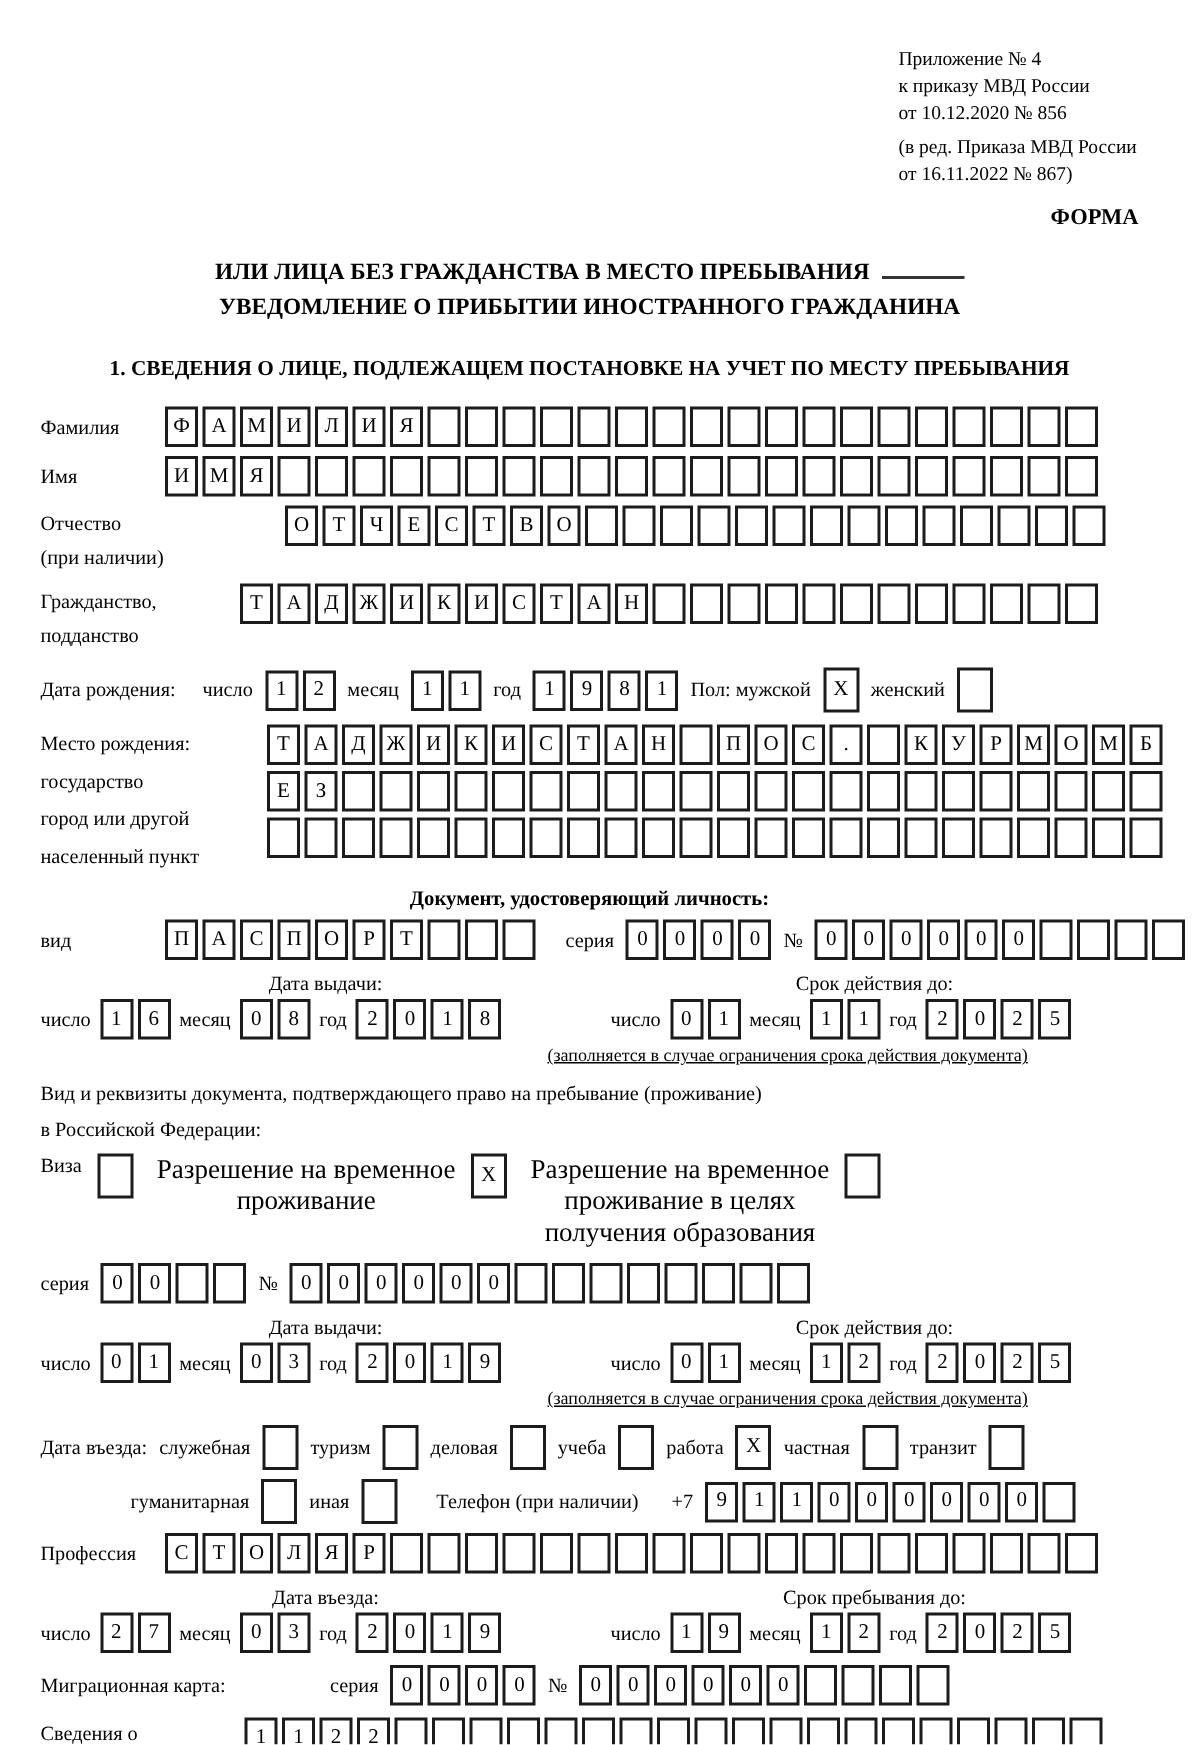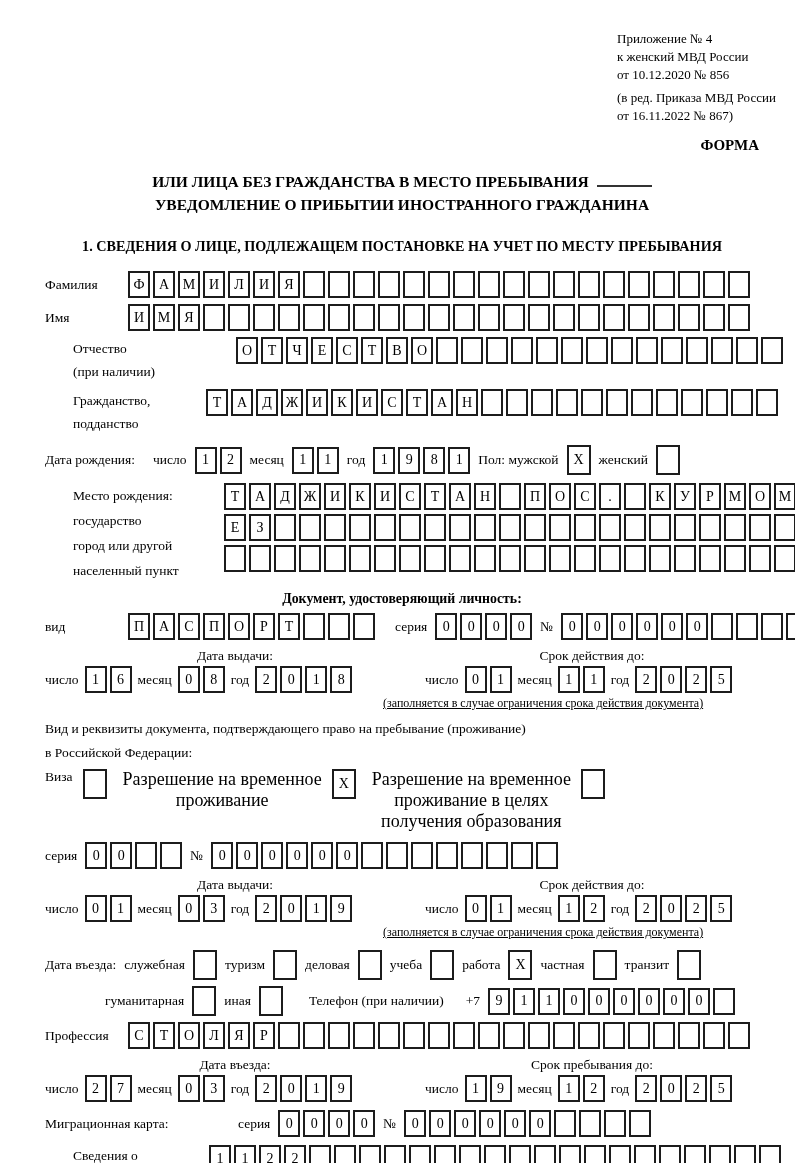--- a/index.html
+++ b/index.html
@@ -1,32 +1,32 @@
 <!DOCTYPE html>
 <html><head>
 <meta charset="utf-8">
 <style>
   html,body{margin:0;padding:0;background:#fff;}
   .page{
     width:795px;height:1163px;box-sizing:border-box;background:#fff;color:#000;
     font-family:"Liberation Serif","DejaVu Serif",serif;
-    padding:30px 36px 16px 45px;overflow:hidden;position:relative;
+    padding:30px 36px 16px 27px;overflow:hidden;position:relative;
   }
   
   .hdr{margin-left:572px;font-size:13px;line-height:18px;white-space:nowrap;}
   .hdr .g2{margin-top:5px;}
   .forma{text-align:right;font-weight:bold;font-size:15px;margin-top:12px;}
   
   .title{text-align:center;font-weight:bold;font-size:15.5px;line-height:23px;margin-top:16px;}
   .blank-line{display:inline-block;width:55px;border-bottom:2px solid #333;height:12px;margin-left:8px;}
   .sec{text-align:center;font-weight:bold;font-size:14.2px;margin-top:22px;white-space:nowrap;}
   
   .lbl{font-size:13.5px;}
   .row{display:flex;align-items:center;margin-top:6px;gap:8px;}
-  .row.top{align-items:flex-start;margin-left:28px;}
+  .row.top{align-items:flex-start;}
   .lblcol{font-size:13.5px;line-height:25px;flex:0 0 auto;}
   .w83{flex:0 0 75px;}
   .w163{flex:0 0 155px;line-height:23px;}
   .w125{flex:0 0 125px;line-height:23px;}
   .w143{flex:0 0 143px;line-height:25px;}
   .w132{flex:0 0 128px;line-height:22px;}
   .w190{flex:0 0 185px;}
   
   .cells{display:flex;gap:3px;flex:0 0 auto;}
   .cell{
@@ -53,21 +53,21 @@
   .purp{flex-wrap:nowrap;white-space:nowrap;}
   .ind{margin-left:60px;}
 </style>
 </head>
 <body>
 
 <div class="page">
 
   <div class="hdr">
     <div>Приложение № 4</div>
-    <div>к женский МВД России</div>
+    <div>к приказу МВД России</div>
     <div>от 10.12.2020 № 856</div>
     <div class="g2">
       <div>(в ред. Приказа МВД России</div>
       <div>от 16.11.2022 № 867)</div>
     </div>
   </div>
 
   <div class="forma">ФОРМА</div>
 
   <div class="title">

